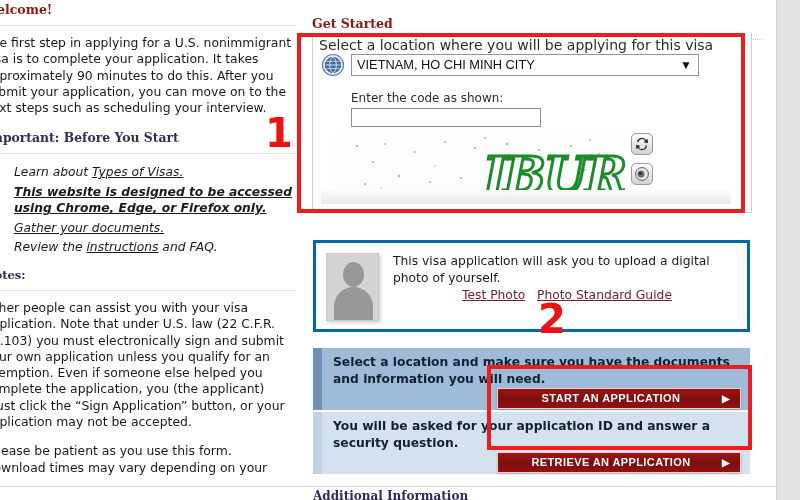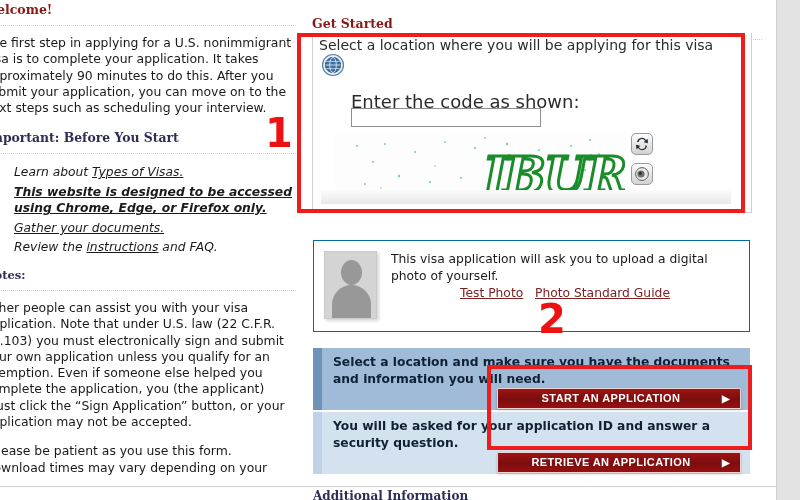--- a/index.html
+++ b/index.html
@@ -151,21 +151,21 @@
     line-height: 20px;
     font-family: "Liberation Sans", sans-serif;
   }
   .sel .chev {
     position: absolute; right: 6px; top: 0px;
     font-size: 12px; color: #111;
     line-height: 20px;
   }
   .code-label {
     position: absolute; left: 38px; top: 58px;
-    font-size: 18px; color: #2b2b2b; text-align: right;
+    font-size: 12px; color: #2b2b2b; text-align: right;
   }
   .code-input {
     position: absolute; left: 38px; top: 75px;
     width: 190px; height: 19px;
     border: 1px solid #8e8e8e;
     background: #fff;
   }
   .captcha {
     position: absolute; left: 22px; top: 99px;
     width: 290px; height: 62px;
@@ -204,21 +204,21 @@
     width: 410px; height: 14px;
     background: linear-gradient(#fcfcfc, #e9e9e9);
   }
 
   
   .card-photo {
     position: absolute;
     left: 313px; top: 240px;
     width: 437px; height: 92px;
     background: #fff;
-    border: 1px solid #0369a1;
+    border: 3px solid #0369a1;
   }
   .avatar {
     position: absolute; left: 10px; top: 10px;
     width: 53px; height: 68px;
     background: #d4d4d4;
     border: 1px solid #cacaca;
     box-shadow: 2px 2px 3px rgba(0,0,0,.16);
     overflow: hidden;
   }
   .avatar .head {
@@ -356,20 +356,24 @@
         <svg width="24" height="24" viewBox="0 0 24 24">
           <circle cx="12" cy="12" r="10.5" fill="#e8eef4" stroke="#5a7fa6" stroke-width="1.2"></circle>
           <circle cx="12" cy="12" r="7.6" fill="#3f6fa0" stroke="#2c527a" stroke-width="1"></circle>
           <ellipse cx="12" cy="12" rx="3.3" ry="7.6" fill="none" stroke="#cfe0ef" stroke-width="1"></ellipse>
           <line x1="4.4" y1="12" x2="19.6" y2="12" stroke="#cfe0ef" stroke-width="1"></line>
           <line x1="5.3" y1="8.4" x2="18.7" y2="8.4" stroke="#cfe0ef" stroke-width=".8"></line>
           <line x1="5.3" y1="15.6" x2="18.7" y2="15.6" stroke="#cfe0ef" stroke-width=".8"></line>
         </svg>
       </div>
 
+      <div class="sel">
+        <span>VIETNAM, HO CHI MINH CITY</span>
+        <span class="chev">▼</span>
+      </div>
 
       <div class="code-label">Enter the code as shown:</div>
       <input class="code-input" type="text" value="" style="">
 
       <div class="captcha">
         <svg class="cap-noise" viewBox="0 0 290 62">
           <g fill="#7fcf8c">
             <circle cx="22" cy="14" r="1.1"></circle>
               <circle cx="38" cy="30" r="1"></circle>
               <circle cx="50" cy="12" r=".9"></circle>

